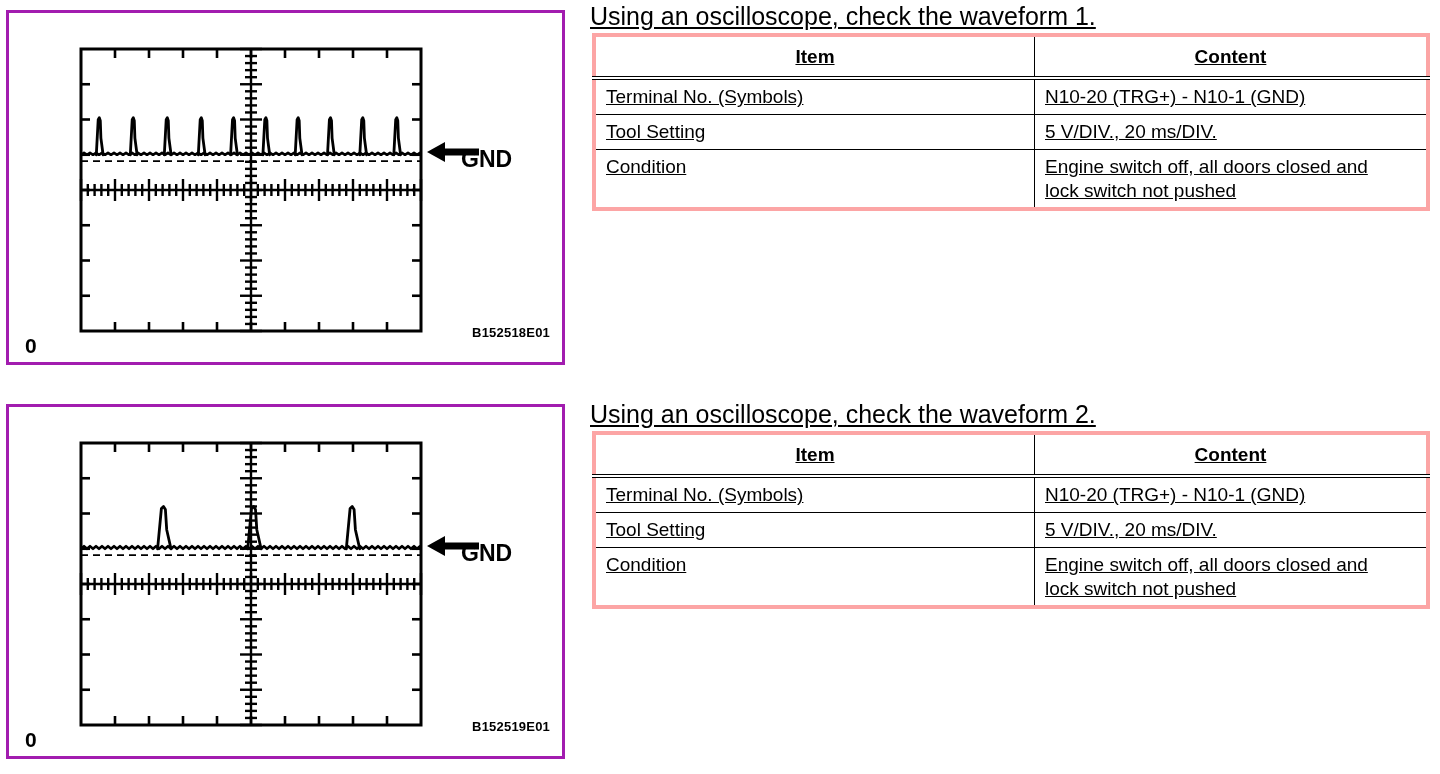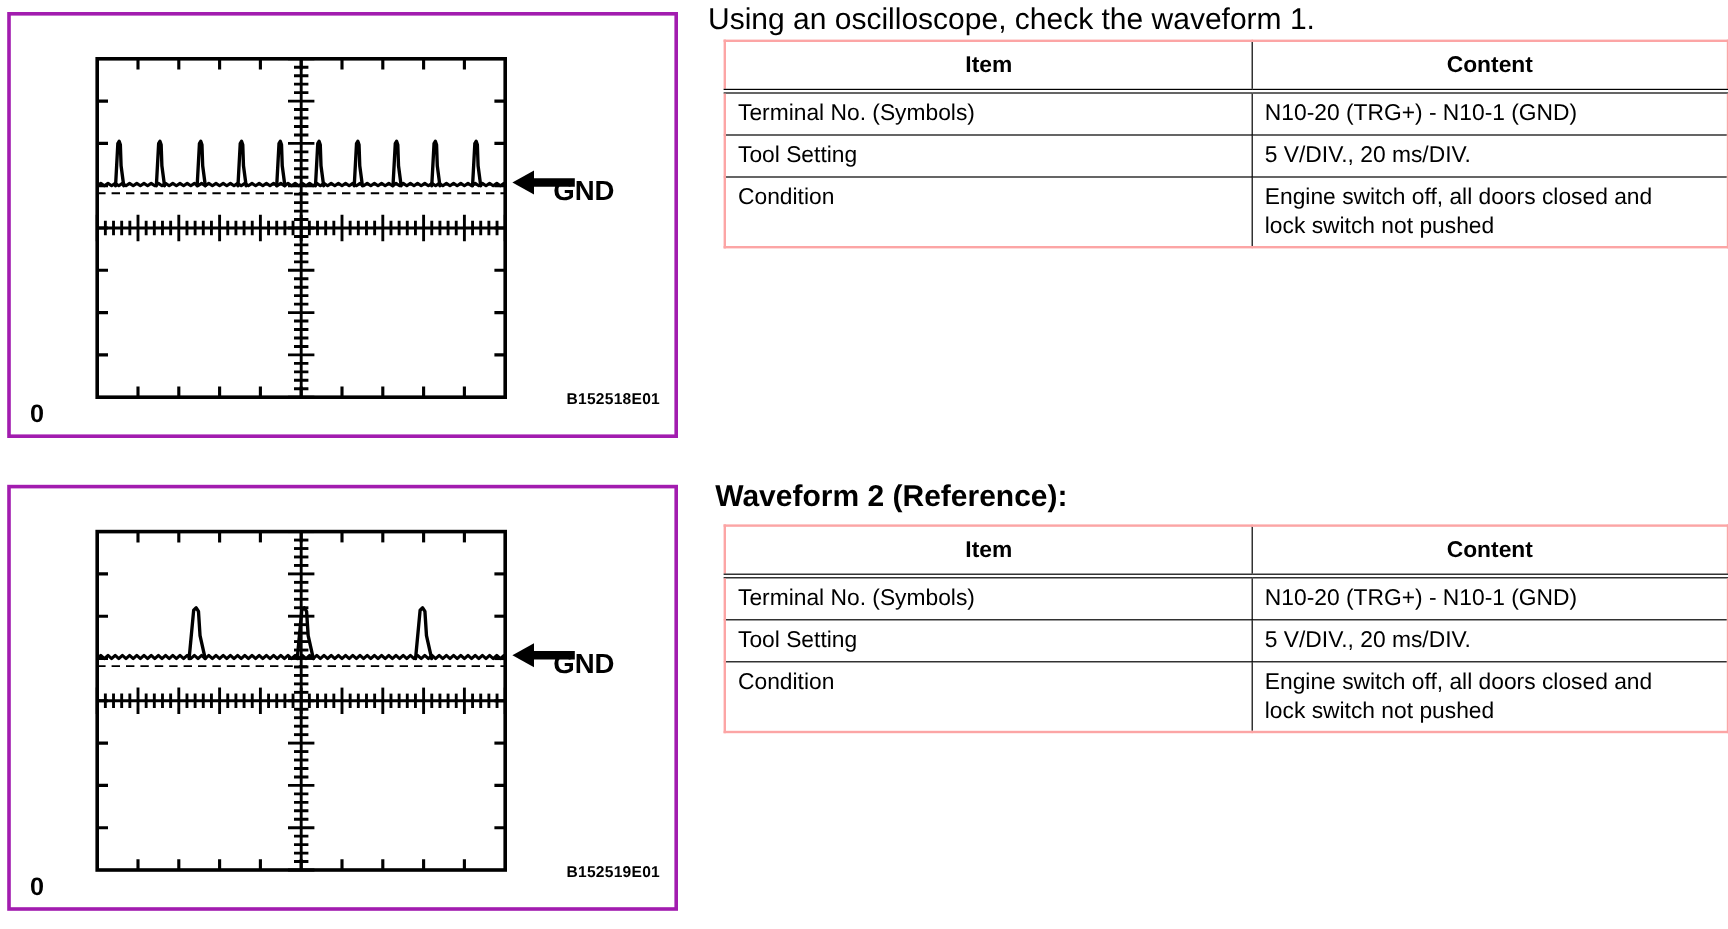--- a/index.html
+++ b/index.html
@@ -14,29 +14,29 @@
   .scope-zero{position:absolute;left:16px;bottom:6px;font-size:21px;font-weight:bold;
               font-family:"Liberation Sans", sans-serif;line-height:1;}
   .scope-code{position:absolute;right:12px;bottom:22px;font-size:13px;font-weight:bold;
               letter-spacing:0.2px;font-family:"Liberation Sans", sans-serif;}
   .scope-svg{position:absolute;left:0;top:0;}
 
   .gnd-label{position:absolute;font-size:23px;font-weight:bold;line-height:1;
              font-family:"Liberation Sans", sans-serif;white-space:nowrap;}
 
   
-  .text-block{position:absolute;}
+  .text-block{position:absolute;text-decoration:underline;}
   #text-block-1{left:590px; top:2px;  width:840px;}
   #text-block-2{left:590px; top:400px;width:840px;}
 
   .instruction{font-size:25px;line-height:1.18;margin:0 0 1px 0;white-space:nowrap;}
   .wf-title{font-size:25px;font-weight:bold;line-height:1.18;margin:0 0 7px 6px;white-space:nowrap;}
 
   table.wf-table{border-collapse:collapse;width:838px;table-layout:fixed;
-                 margin-left:13px;border:2px solid #fca5a5;}
+                 margin-left:2px;border:4px solid #fca5a5;}
   table.wf-table th,table.wf-table td{border:1.5px solid #000;padding:5px 10px;
                  font-size:19px;vertical-align:top;line-height:1.25;}
   table.wf-table th{text-align:center;font-weight:bold;font-size:19px;padding:8px 10px;}
   table.wf-table thead tr{border-bottom:3px double #000;}
   table.wf-table thead th{border-bottom:4px double #000;}
   .col-item{width:418px;}
   .cell-multiline{white-space:pre-line;}
 </style>
 </head>
 <body>
@@ -357,21 +357,21 @@
       <tr>
         <td>Condition</td>
         <td class="cell-multiline">Engine switch off, all doors closed and
 lock switch not pushed</td>
       </tr>
     </tbody>
   </table>
 </div>
 
 <div class="text-block" id="text-block-2">
-  <p class="wf-title">Waveform 2 (Reference):</p>
+  <p class="instruction">Using an oscilloscope, check the waveform 2.</p>
   <table class="wf-table">
     <thead>
       <tr>
         <th class="col-item">Item</th>
         <th>Content</th>
       </tr>
     </thead>
     <tbody>
       <tr>
         <td>Terminal No. (Symbols)</td>

